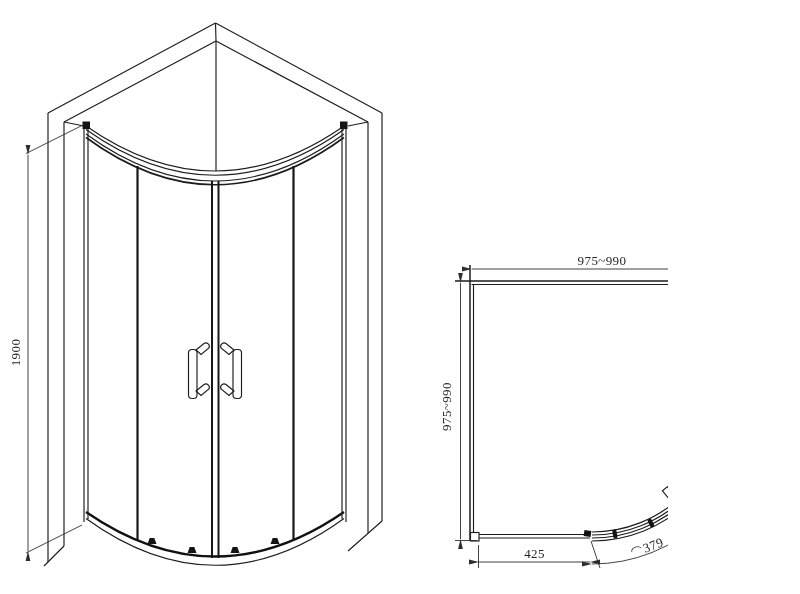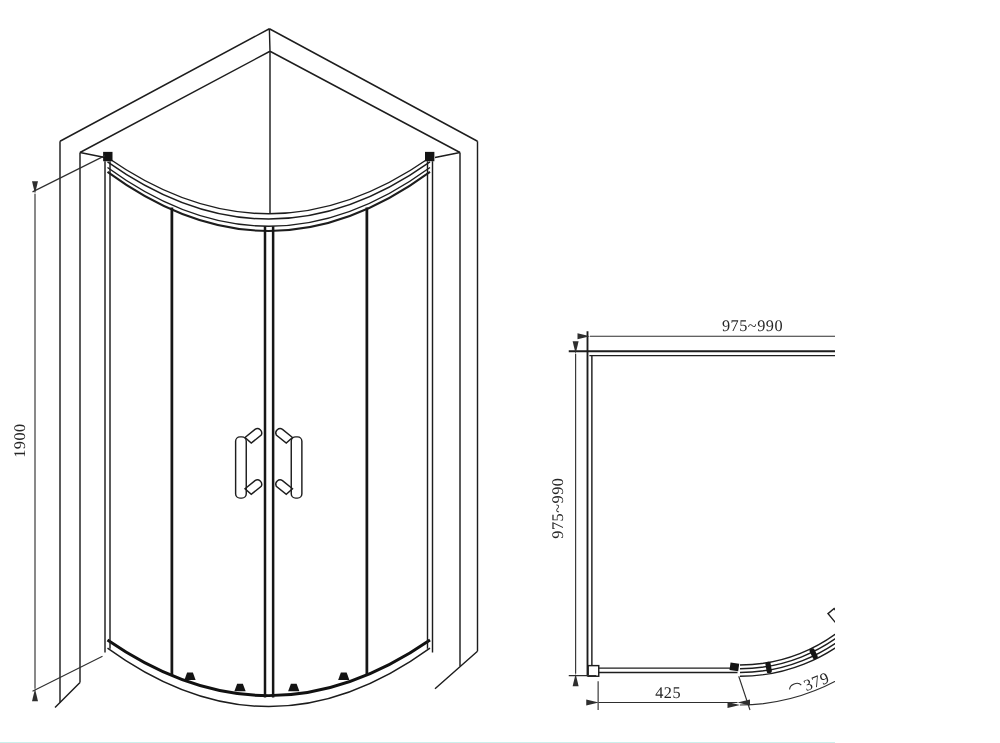--- a/index.html
+++ b/index.html
@@ -1,16 +1,16 @@
 <!DOCTYPE html>
 <html><head>
 <meta charset="utf-8">
 <style>
   html,body{margin:0;padding:0;background:#ffffff;}
-  .canvas-wrap{width:668px;height:594px;background:#14b8a6;position:relative;overflow:hidden;}
+  .canvas-wrap{width:668px;height:594px;background:#d946ef;position:relative;overflow:hidden;}
   svg{display:block;}
   .ln{stroke:#1d1d1d;stroke-width:1.15;fill:none;stroke-linecap:butt;stroke-linejoin:miter;}
   .ln2{stroke:#1d1d1d;stroke-width:1.5;fill:none;}
   .heavy{stroke:#111;stroke-width:2.3;fill:none;}
   .dim{stroke:#2e2e2e;stroke-width:0.9;fill:none;}
   .blackfill{fill:#141414;stroke:none;}
   .dimtext{font-family:"Liberation Serif", serif;font-size:13px;fill:#262626;letter-spacing:0.4px;}
 </style>
 </head>
 <body>

